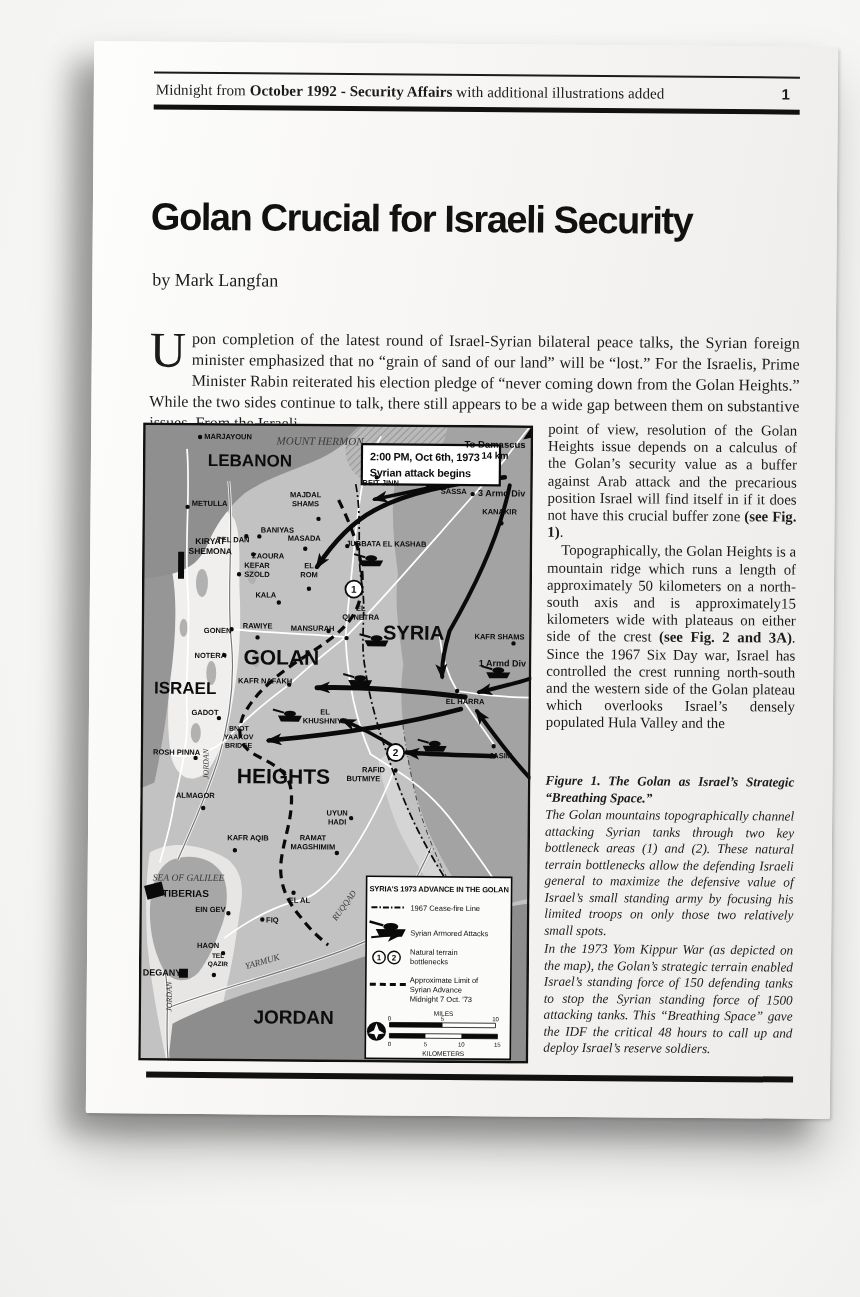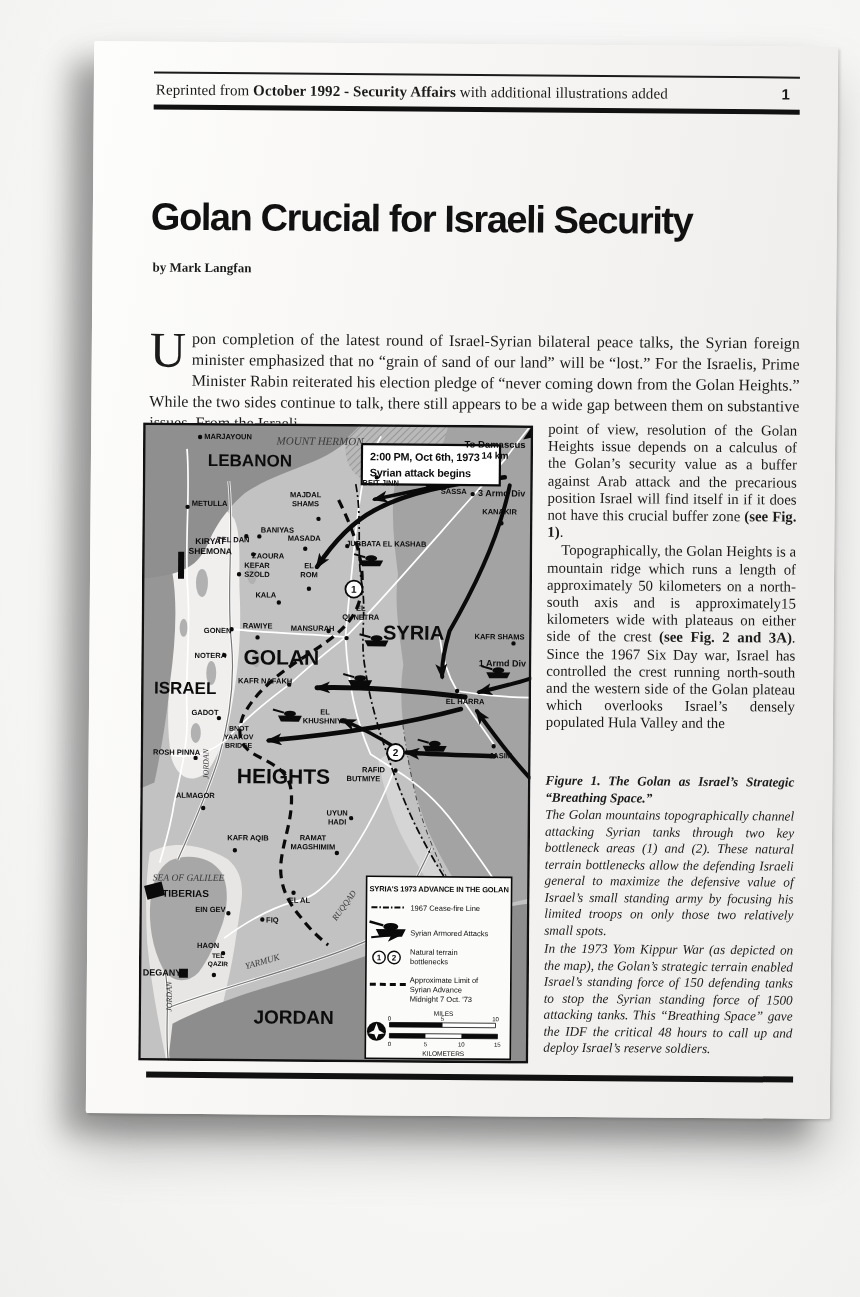--- a/index.html
+++ b/index.html
@@ -10,21 +10,21 @@
     box-shadow:-22px 20px 28px rgba(0,0,0,.30), -6px 34px 55px rgba(0,0,0,.22), 2px 2px 3px rgba(0,0,0,.15);
     transform:rotate(.45deg);transform-origin:50% 50%;border-radius:2px;color:#1b1b1b;}
   .hdr{position:absolute;top:30px;left:60px;width:646px;}
   .hdr .rule-thin{height:2px;background:#1b1b1b;}
   .hdr .row{display:flex;justify-content:space-between;align-items:baseline;padding:7px 2px 6px 2px;}
   .hdr .row .txt{font-size:15px;letter-spacing:.1px;}
   .hdr .row .pg{font-family:"Liberation Sans",sans-serif;font-weight:700;font-size:15px;padding-right:8px;}
   .hdr .rule-thick{height:5px;background:#111;}
   .title{position:absolute;top:154px;left:58px;width:660px;margin:0;
     font-family:"Liberation Sans",sans-serif;font-weight:700;font-size:38px;letter-spacing:-1.4px;color:#111;}
-  .byline{position:absolute;top:218px;left:60px;font-weight:700;font-size:13px;}
+  .byline{position:absolute;top:228px;left:60px;font-weight:400;font-size:18px;}
   .lede{position:absolute;top:286px;left:58px;width:650px;margin:0;font-size:16px;line-height:21px;text-align:justify;}
   .dropcap{float:left;font-size:50px;line-height:41px;padding:2px 6px 0 0;font-weight:400;}
   .mapfig{position:absolute;top:381px;left:52px;width:390px;height:638px;margin:0;}
   .col{position:absolute;top:376px;left:457px;width:249px;height:648px;font-size:14.8px;line-height:17.2px;text-align:justify;}
   .col p{margin:0;}
   .col p.ind{text-indent:14px;margin-top:1px;}
   .cap{position:absolute;top:352px;left:0;width:249px;font-style:italic;font-size:13.2px;line-height:16.5px;text-align:justify;}
   .cap .caphead{font-weight:700;margin:0 0 1px 0;}
   .cap p{margin:0 0 2px 0;}
   .rule-bottom{position:absolute;top:1030px;left:60px;width:647px;height:6px;background:#111;}
@@ -32,21 +32,21 @@
   svg .serifit{font-family:"Liberation Serif",serif;font-style:italic;font-weight:400;fill:#3a3a3a;}
 </style>
 </head>
 <body>
 
 <div class="page">
 
   <div class="hdr">
     <div class="rule-thin"></div>
     <div class="row">
-      <div class="txt"><span>Reprinted from </span><b>October 1992 - Security Affairs</b><span> with additional illustrations added</span></div>
+      <div class="txt"><span>Midnight from </span><b>October 1992 - Security Affairs</b><span> with additional illustrations added</span></div>
       <div class="pg">1</div>
     </div>
     <div class="rule-thick"></div>
   </div>
 
   <h1 class="title">Golan Crucial for Israeli Security</h1>
   <div class="byline">by Mark Langfan</div>
 
   <p class="lede"><span class="dropcap">U</span><span>pon completion of the latest round of Israel-Syrian bilateral peace talks, the Syrian foreign minister emphasized that no “grain of sand of our land” will be “lost.” For the Israelis, Prime Minister Rabin reiterated his election pledge of “never coming down from the Golan Heights.” While the two sides continue to talk, there still appears to be a wide gap between them on substantive issues. From the Israeli</span></p>
 

